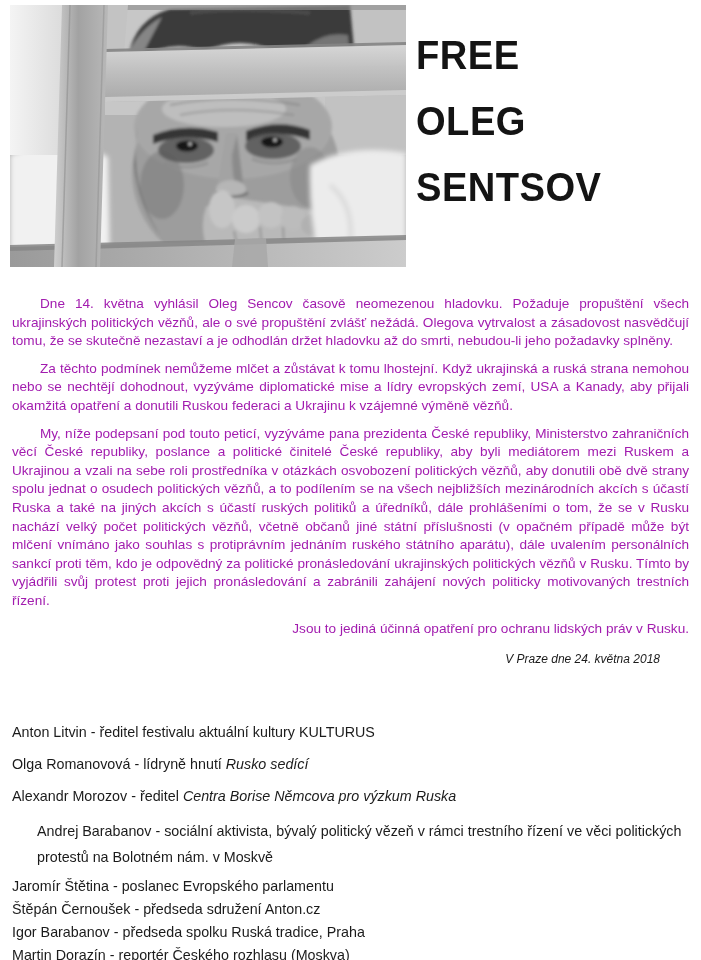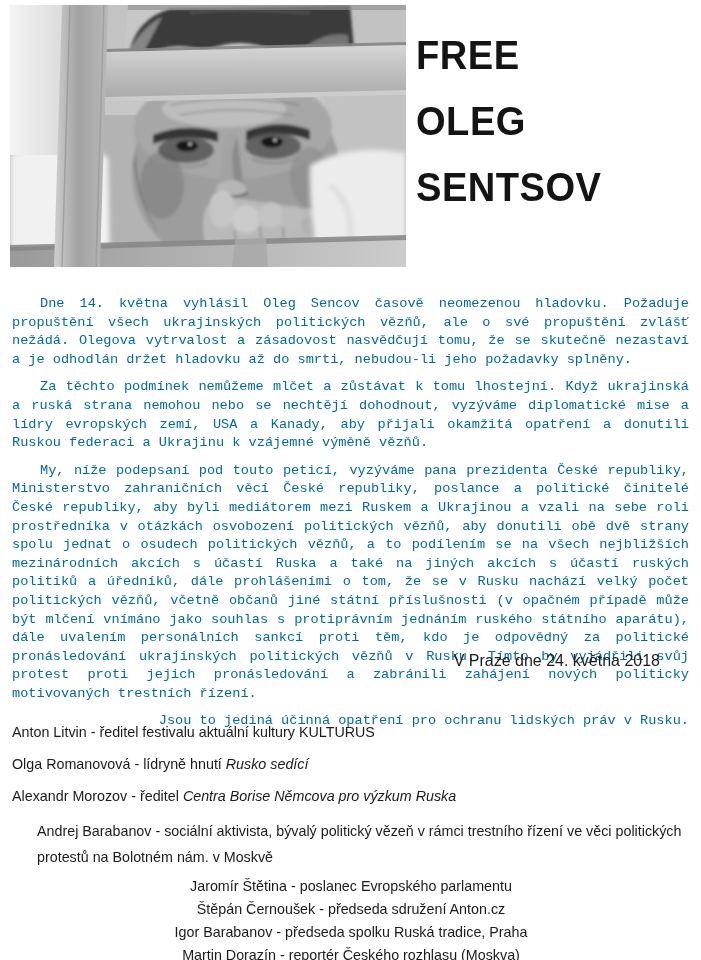--- a/index.html
+++ b/index.html
@@ -16,31 +16,31 @@
     transform:scaleX(0.93);transform-origin:left top;
   }
   .title-line{
     font-size:41px;line-height:66px;font-weight:bold;color:#141414;
     letter-spacing:0.5px;white-space:nowrap;
   }
   
   .body-text{position:absolute;left:12px;top:295px;width:677px;}
   .para{
     margin:0 0 9px 0;font-size:13.6px;line-height:18.6px;
-    text-align:justify;text-indent:28px;color:#0369a1;font-family:Liberation Mono, monospace;
+    text-align:justify;text-indent:28px;color:#a21caf;
   }
   .para:last-child{text-align:right;}
   .date-line{
-    position:absolute;top:652px;right:41px;font-size:16px;color:#1b1b1b;
+    position:absolute;top:652px;right:41px;font-size:12px;color:#1b1b1b;font-style:italic;
   }
   
   .sigs{position:absolute;left:12px;top:722px;width:678px;font-size:14.3px;color:#1b1b1b;}
   .sig{line-height:21px;margin-bottom:11px;}
   .sig.wrap2{line-height:26px;margin-bottom:5px;margin-left:25px;}
-  .sig.tight{line-height:23px;margin-bottom:0;text-align:center;}
+  .sig.tight{line-height:23px;margin-bottom:0;}
   .sig-name{font-weight:normal;}
   .sig i{font-style:italic;margin-top:12px;}
 </style>
 </head>
 <body>
 
 <div class="page">
 
   <svg class="photo" role="img" viewBox="0 0 396 262" preserveAspectRatio="none" aria-label="Black-and-white photo of Oleg Sentsov behind courtroom glass">
     <defs>

